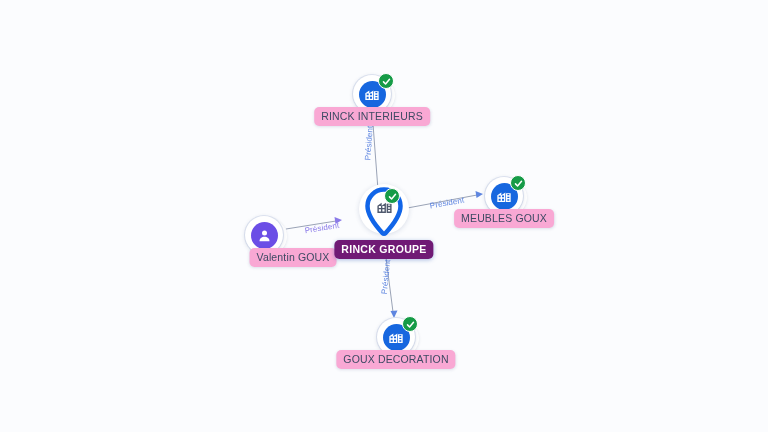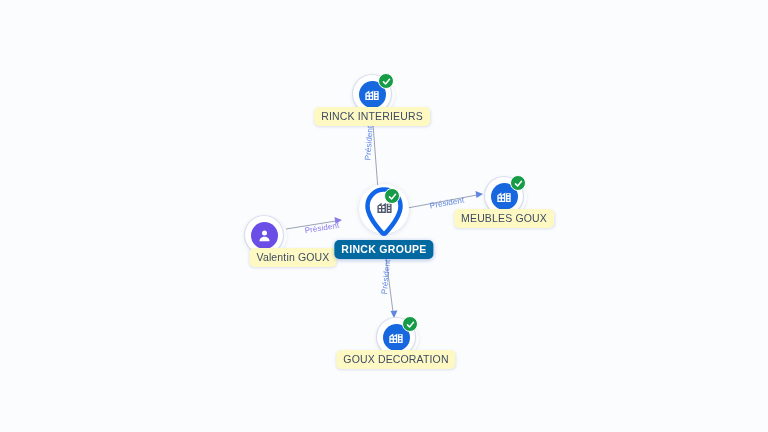--- a/index.html
+++ b/index.html
@@ -114,26 +114,26 @@
 
   
   .node-label {
     position: absolute;
     transform: translateX(-50%);
     white-space: nowrap;
     font-size: 10.5px;
     letter-spacing: 0.15px;
     padding: 3px 7px 4px 7px;
     border-radius: 5px;
-    background: #fef9c3;
+    background: #f9a8d4;
     color: #3d4a63;
     box-shadow: 0 1px 3px rgba(40,60,110,0.14);
   }
   .node-label.selected {
-    background: #0369a1;
+    background: #701a75;
     color: #ffffff;
     font-weight: bold;
     letter-spacing: 0.3px;
     box-shadow: 0 1px 4px rgba(20,70,170,0.35);
   }
 
   
   .edge-label {
     position: absolute;
     font-size: 8px;

